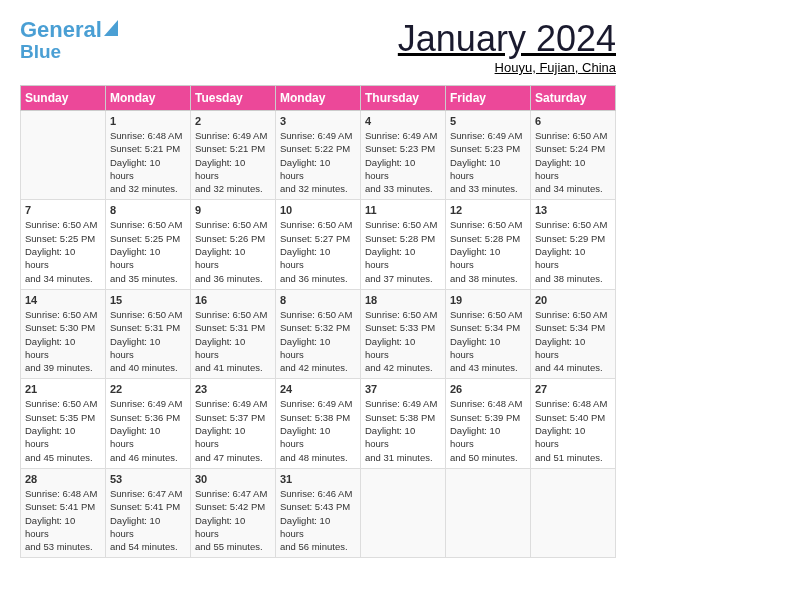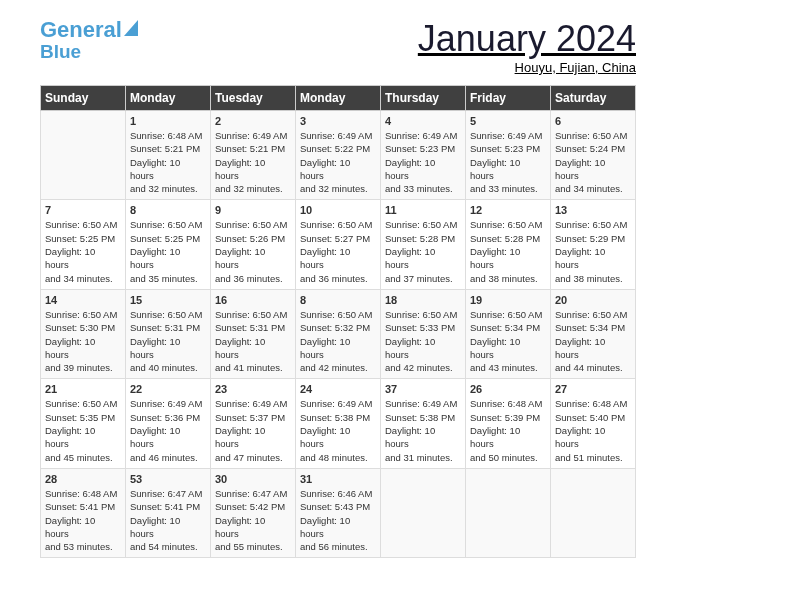--- a/index.html
+++ b/index.html
@@ -6,21 +6,20 @@
     body {
       font-family: Arial, sans-serif;
       background: #fff;
       width: 792px;
       height: 612px;
       overflow: hidden;
     }
     .page {
       width: 636px;
       padding: 18px 20px 10px 20px;
-      margin-left: 20px;
     }
     .header {
       display: flex;
       justify-content: space-between;
       align-items: flex-start;
       margin-bottom: 10px;
     }
     .logo {
       display: flex;
       flex-direction: column;
@@ -47,21 +46,21 @@
     .location {
       font-size: 13px;
       color: #000000;
     }
     table {
       width: 100%;
       border-collapse: collapse;
       table-layout: fixed;
     }
     thead tr {
-      background-color: #404040;
+      background-color: #ec4899;
     }
     thead th {
       color: #fff;
       font-size: 12px;
       font-weight: bold;
       padding: 5px 4px;
       text-align: left;
       border: 1px solid #ccc;
     }
     tbody tr {

